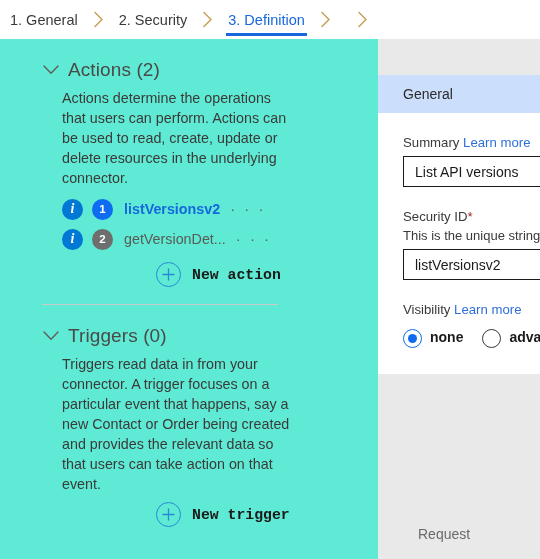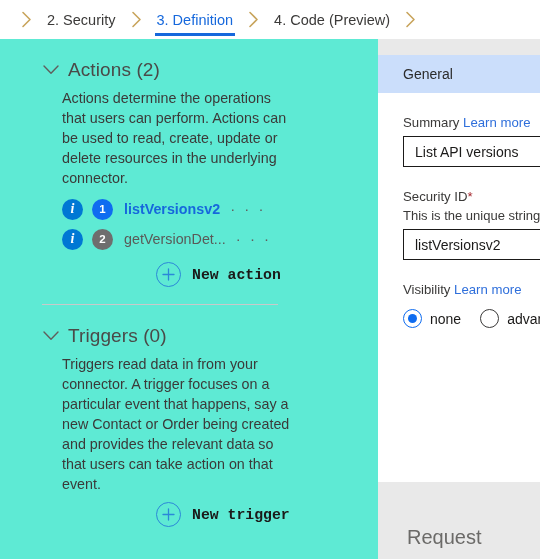--- a/index.html
+++ b/index.html
@@ -214,23 +214,23 @@
     position: absolute;
     left: 378px;
     top: 39px;
     width: 162px;
     height: 520px;
     overflow: hidden;
   }
   .panel {
     position: absolute;
     left: 0;
-    top: 16px;
+    top: 36px;
     width: 162px;
-    height: 427px;
+    height: 299px;
     background: #ffffff;
     overflow: hidden;
   }
   .panel-header {
     height: 38px;
     background: #cbdefb;
     display: flex;
     align-items: center;
     padding-left: 25px;
     box-sizing: border-box;
@@ -275,24 +275,25 @@
     white-space: nowrap;
     cursor: text;
   }
   .radio-row {
     margin-top: 12px;
     display: flex;
     align-items: center;
   }
   .radio {
     display: flex;
-    align-items: center;
+    align-items: flex-start;
     margin-right: 19px;
     cursor: pointer;
     white-space: nowrap;
+    font-weight: bold;
   }
   .radio-mark {
     width: 19px;
     height: 19px;
     border-radius: 50%;
     border: 1.6px solid #3b3a39;
     box-sizing: border-box;
     display: flex;
     align-items: center;
     justify-content: center;
@@ -308,36 +309,39 @@
     border-radius: 50%;
     background: #0f6cf0;
   }
   .radio-label {
     margin-left: 8px;
     font-size: 14px;
     color: #1b1a19;
   }
   .request-title {
     position: absolute;
-    left: 4px;
+    left: 15px;
     top: 487px;
     padding-left: 25px;
-    font-size: 20px;
+    font-size: 14px;
     color: #6b6a68;
     font-weight: 400;
   }
 </style>
 </head>
 <body>
 
 <div id="app">
 
   <div class="tabbar">
     <div class="tabbar-firstpad"></div>
 
+    <div class="tab">
+      <span>1. General</span>
+    </div>
     <div class="tab-sep">
       <svg width="11" height="17" viewBox="0 0 11 17" fill="none" aria-hidden="true">
         <path d="M2 1.5 L9 8.5 L2 15.5" stroke="#c8a45c" stroke-width="1.6" fill="none" stroke-linecap="round" stroke-linejoin="round"></path>
       </svg>
     </div>
 
     <div class="tab">
       <span>2. Security</span>
     </div>
     <div class="tab-sep">
@@ -349,23 +353,20 @@
     <div class="tab active">
       <span>3. Definition</span>
       <span class="tab-underline"></span>
     </div>
     <div class="tab-sep">
       <svg width="11" height="17" viewBox="0 0 11 17" fill="none" aria-hidden="true">
         <path d="M2 1.5 L9 8.5 L2 15.5" stroke="#c8a45c" stroke-width="1.6" fill="none" stroke-linecap="round" stroke-linejoin="round"></path>
       </svg>
     </div>
 
-    <div class="tab">
-      <span>4. Code (Preview)</span>
-    </div>
     <div class="tab-sep">
       <svg width="11" height="17" viewBox="0 0 11 17" fill="none" aria-hidden="true">
         <path d="M2 1.5 L9 8.5 L2 15.5" stroke="#c8a45c" stroke-width="1.6" fill="none" stroke-linecap="round" stroke-linejoin="round"></path>
       </svg>
     </div>
   </div>
 
   <div class="leftcol">
 
     <div class="section">

